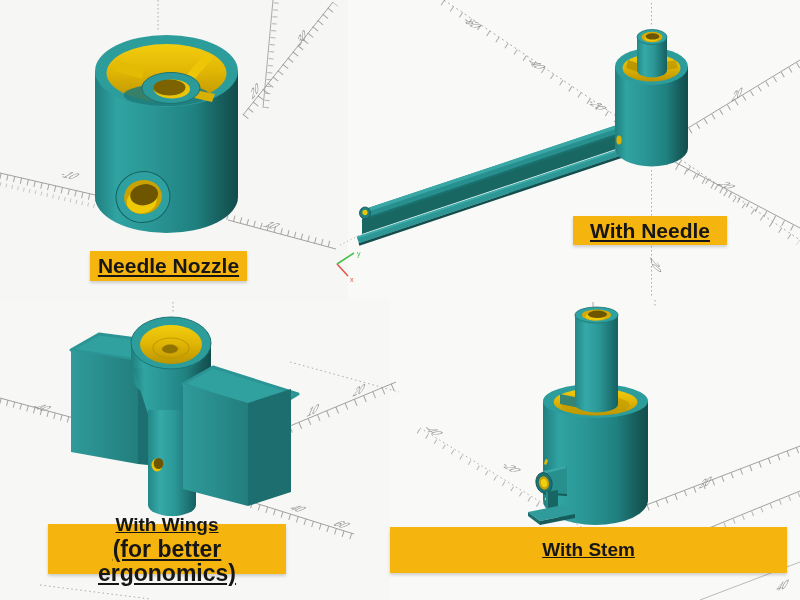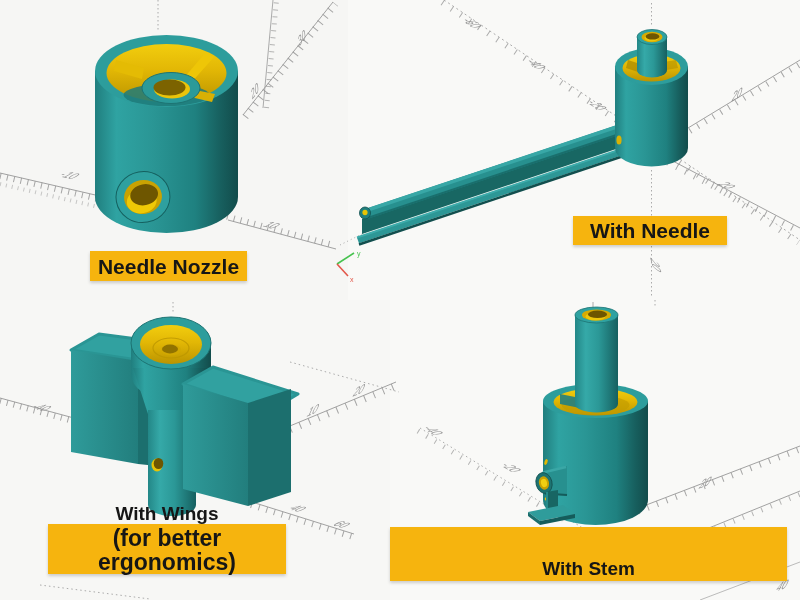--- a/index.html
+++ b/index.html
@@ -3,22 +3,22 @@
 <meta charset="utf-8">
 <style>
   :root{
     --bg:#f8f8f6; --label-bg:#f6b40e; --label-text:#161616; --axis:#979797;
   }
   html,body{margin:0;padding:0;background:#ddd;}
   #stage{position:relative;width:800px;height:600px;overflow:hidden;background:var(--bg);
          font-family:"Liberation Sans",sans-serif;}
   #scene{position:absolute;left:0;top:0;}
   .caption{position:absolute;background:var(--label-bg);color:var(--label-text);
-           display:flex;flex-direction:column;justify-content:flex-end;text-align:center;
-           font-weight:700;box-shadow:0 2px 3px rgba(0,0,0,.18);}
+           display:flex;flex-direction:column;justify-content:center;text-align:center;
+           font-weight:700;box-shadow:0 2px 3px rgba(0,0,0,.18);text-decoration:underline;}
   .cap-l1{font-size:21px;line-height:28px;}
   .cap-s1{font-size:19px;line-height:24px;}
   .cap-s2{font-size:23px;line-height:24px;}
   .axnum{font-size:10px;fill:var(--axis);font-family:"Liberation Sans",sans-serif;}
   .axline{stroke:var(--axis);fill:none;}
 </style>
 </head>
 <body>
 
 <div id="stage">
@@ -237,16 +237,16 @@
 
 <div class="caption" style="left:573px;top:216px;width:154px;height:29px;">
   <div class="cap-l1">With Needle</div>
 </div>
 
 <div class="caption" style="left:48px;top:524px;width:238px;height:50px;">
   <div class="cap-s1">With Wings</div>
   <div class="cap-s2">(for better ergonomics)</div>
 </div>
 
-<div class="caption" style="left:390px;top:527px;width:397px;height:54px;">
+<div class="caption" style="left:390px;top:527px;width:397px;height:46px;">
   <div class="cap-s1">With Stem</div>
 </div>
 </div>
 
 </body></html>

